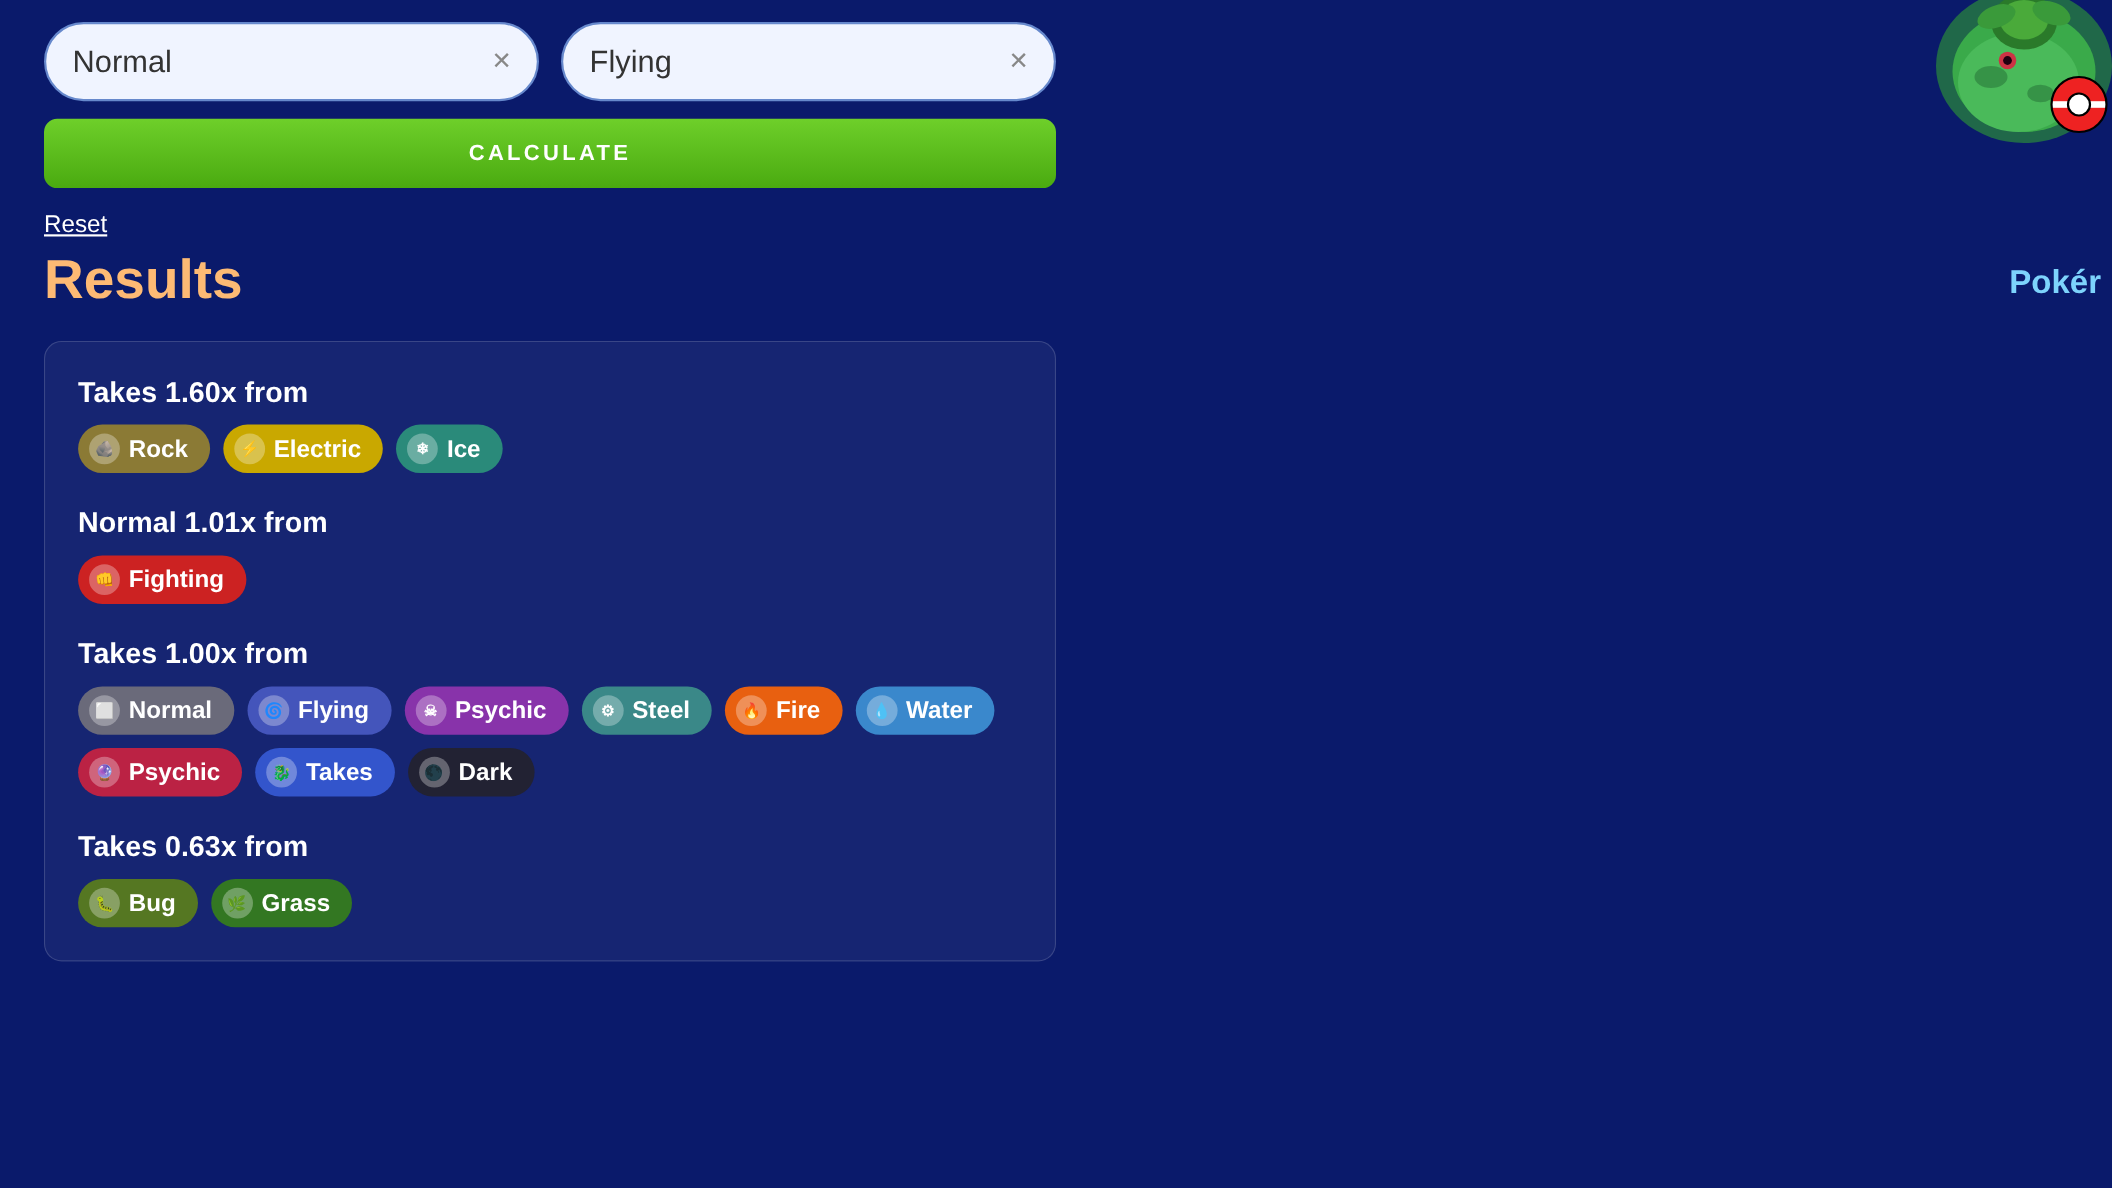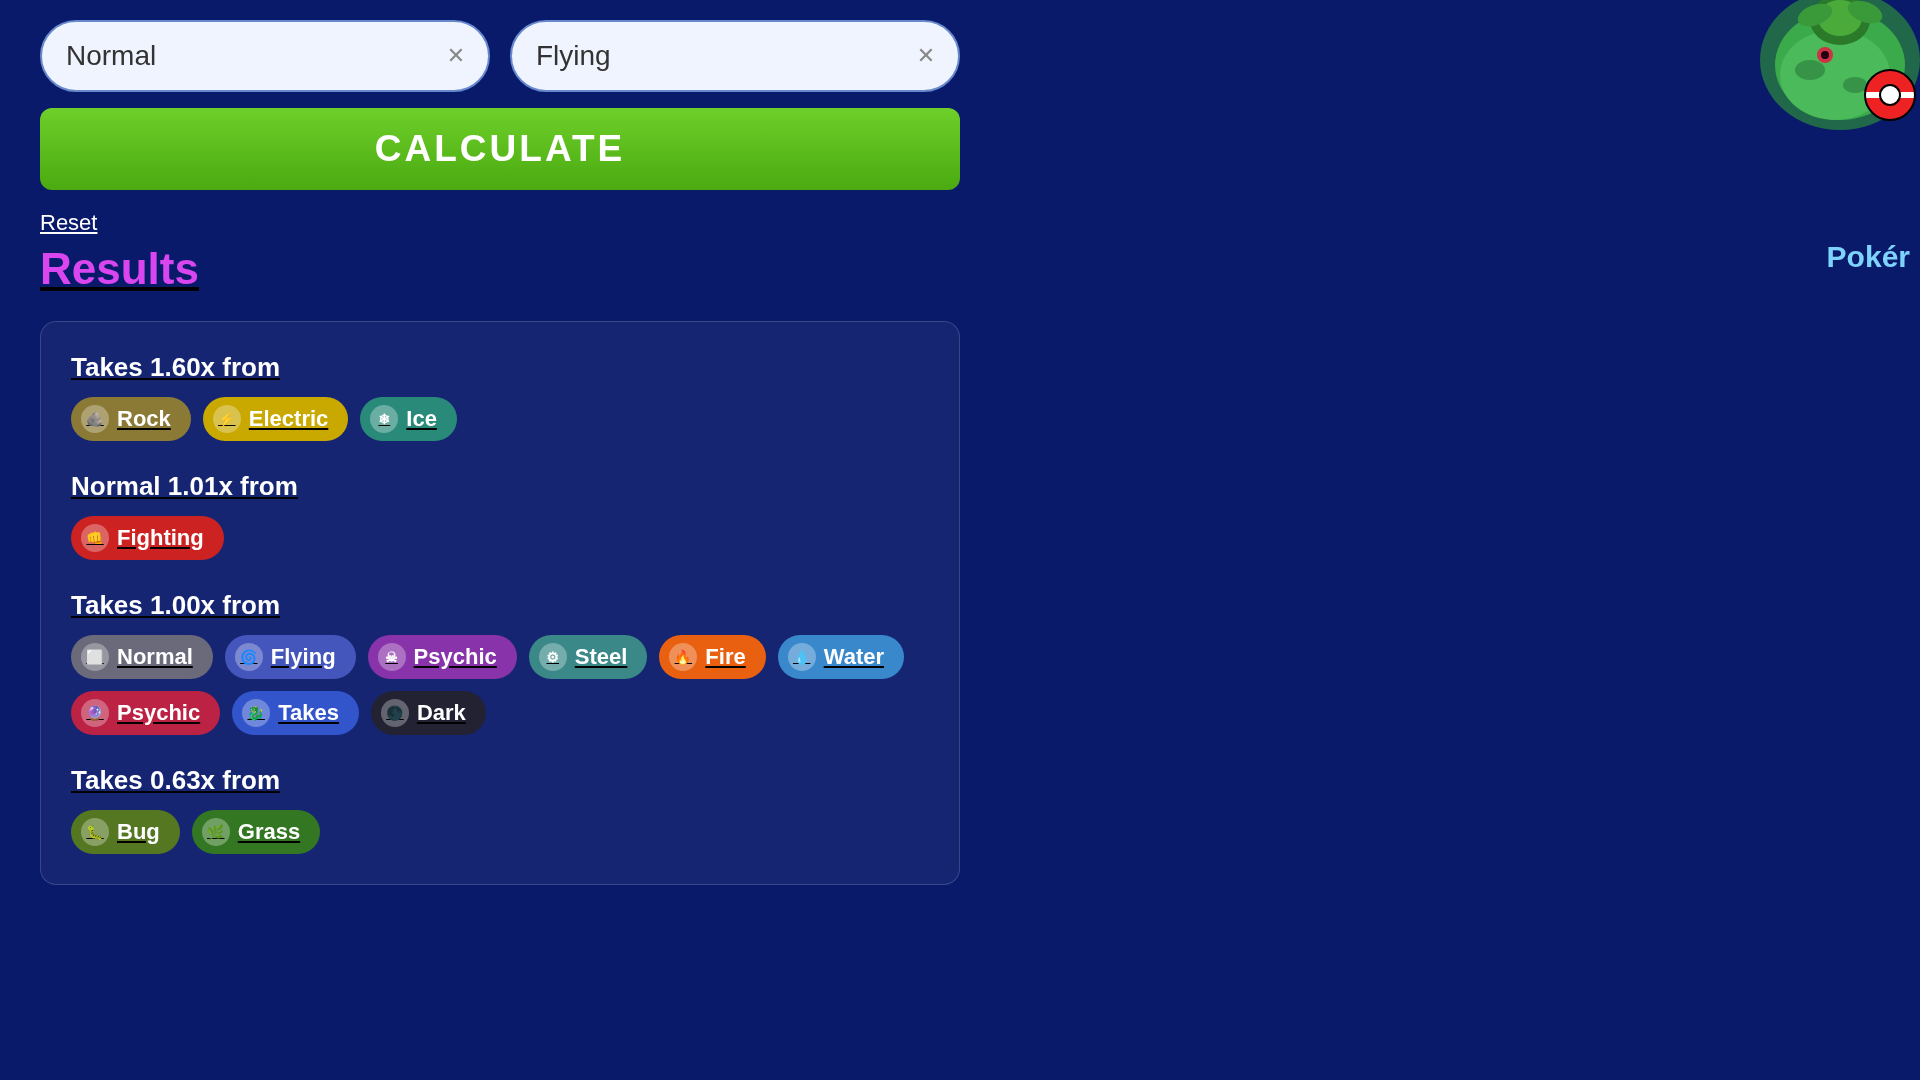--- a/index.html
+++ b/index.html
@@ -13,21 +13,20 @@
       height: 1080px;
       background-color: #0a1a6b;
       font-family: 'Segoe UI', Arial, sans-serif;
       overflow: hidden;
       position: relative;
     }
 
     .main-container {
       padding: 20px 40px;
       max-width: 1000px;
-      text-decoration: underline;
     }
 
     .input-row {
       display: flex;
       gap: 20px;
       margin-bottom: 16px;
     }
 
     .type-input-wrapper {
       flex: 1;
@@ -64,21 +63,21 @@
       border-radius: 50%;
     }
 
     .calculate-btn {
       width: 100%;
       padding: 20px;
       border-radius: 12px;
       border: none;
       background: linear-gradient(to bottom, #6ecf2a, #4aaa10);
       color: white;
-      font-size: 37px;
+      font-size: 20px;
       font-weight: 700;
       letter-spacing: 3px;
       cursor: pointer;
       margin-bottom: 20px;
     }
 
     .reset-row {
       display: flex;
       margin-bottom: 8px;
     }
@@ -86,22 +85,22 @@
     .reset-btn {
       background: none;
       border: none;
       color: white;
       font-size: 22px;
       cursor: pointer;
       text-decoration: underline;
     }
 
     .results-header {
-      color: #d946ef;
-      font-size: 44px;
+      color: #fdba74;
+      font-size: 50px;
       font-weight: 700;
       margin-bottom: 20px;
     }
 
     .results-card {
       background: rgba(255,255,255,0.05);
       border: 1px solid rgba(255,255,255,0.15);
       border-radius: 16px;
       padding: 30px 30px;
       margin-top: 27px;

